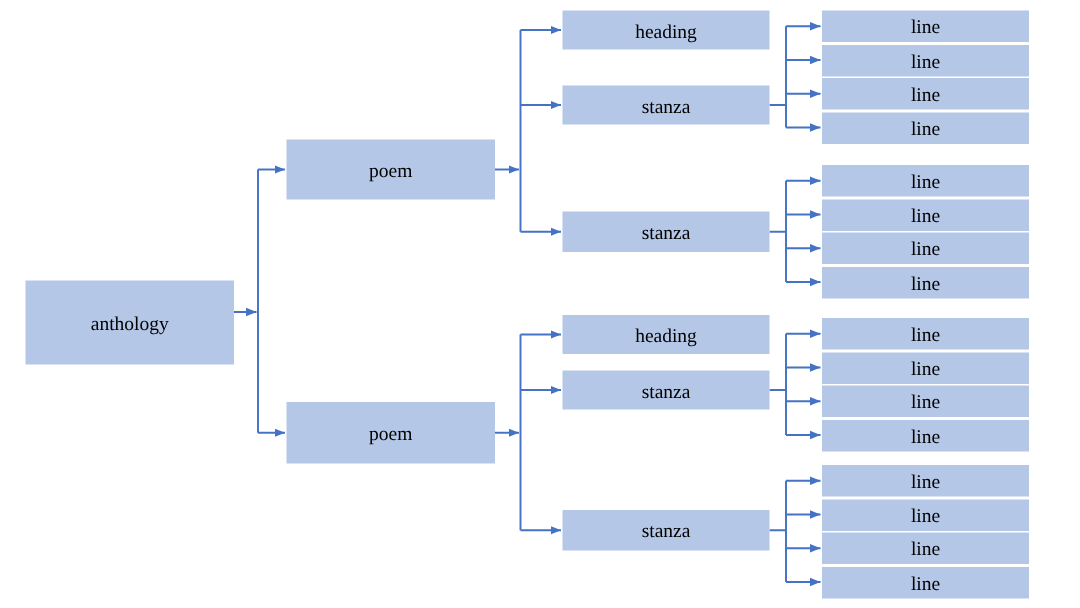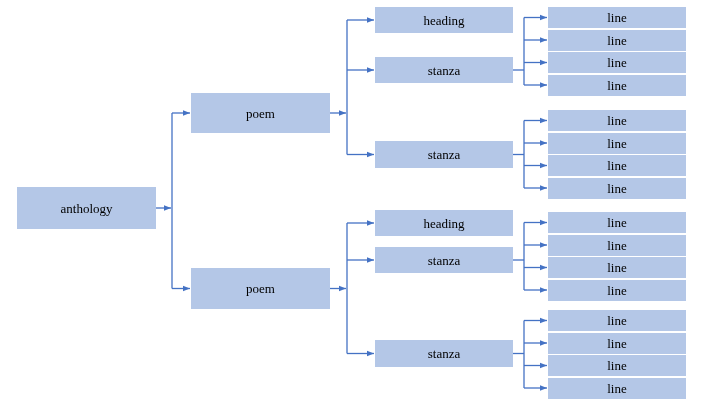--- a/index.html
+++ b/index.html
@@ -78,21 +78,21 @@
         <line x1="524" y1="245" x2="547" y2="245" stroke="#4472c4" stroke-width="1.3" marker-end="url(#arrowhead)"></line>
         <line x1="524" y1="267.5" x2="547" y2="267.5" stroke="#4472c4" stroke-width="1.3" marker-end="url(#arrowhead)"></line>
         <line x1="524" y1="290" x2="547" y2="290" stroke="#4472c4" stroke-width="1.3" marker-end="url(#arrowhead)"></line>
         <line x1="524" y1="320.5" x2="547" y2="320.5" stroke="#4472c4" stroke-width="1.3" marker-end="url(#arrowhead)"></line>
         <line x1="524" y1="343" x2="547" y2="343" stroke="#4472c4" stroke-width="1.3" marker-end="url(#arrowhead)"></line>
         <line x1="524" y1="365.5" x2="547" y2="365.5" stroke="#4472c4" stroke-width="1.3" marker-end="url(#arrowhead)"></line>
         <line x1="524" y1="388" x2="547" y2="388" stroke="#4472c4" stroke-width="1.3" marker-end="url(#arrowhead)"></line>
       </g>
   </svg>
   <div>
-      <div class="node" style="left: 17px; top: 187px; width: 139px; height: 42px; background: rgb(180, 199, 231); color: rgb(0, 0, 0);">anthology</div>
+      <div class="node" style="left: 17px; top: 187px; width: 139px; height: 56px; background: rgb(180, 199, 231); color: rgb(0, 0, 0);">anthology</div>
       <div class="node" style="left: 191px; top: 93px; width: 139px; height: 40px; background: rgb(180, 199, 231); color: rgb(0, 0, 0);">poem</div>
       <div class="node" style="left: 191px; top: 268px; width: 139px; height: 41px; background: rgb(180, 199, 231); color: rgb(0, 0, 0);">poem</div>
       <div class="node" style="left: 375px; top: 7px; width: 138px; height: 26px; background: rgb(180, 199, 231); color: rgb(0, 0, 0);">heading</div>
       <div class="node" style="left: 375px; top: 57px; width: 138px; height: 26px; background: rgb(180, 199, 231); color: rgb(0, 0, 0);">stanza</div>
       <div class="node" style="left: 375px; top: 141px; width: 138px; height: 27px; background: rgb(180, 199, 231); color: rgb(0, 0, 0);">stanza</div>
       <div class="node" style="left: 375px; top: 210px; width: 138px; height: 26px; background: rgb(180, 199, 231); color: rgb(0, 0, 0);">heading</div>
       <div class="node" style="left: 375px; top: 247px; width: 138px; height: 26px; background: rgb(180, 199, 231); color: rgb(0, 0, 0);">stanza</div>
       <div class="node" style="left: 375px; top: 340px; width: 138px; height: 27px; background: rgb(180, 199, 231); color: rgb(0, 0, 0);">stanza</div>
       <div class="node" style="left: 548px; top: 7px; width: 138px; height: 21px; background: rgb(180, 199, 231); color: rgb(0, 0, 0);">line</div>
       <div class="node" style="left: 548px; top: 29.5px; width: 138px; height: 21px; background: rgb(180, 199, 231); color: rgb(0, 0, 0);">line</div>

